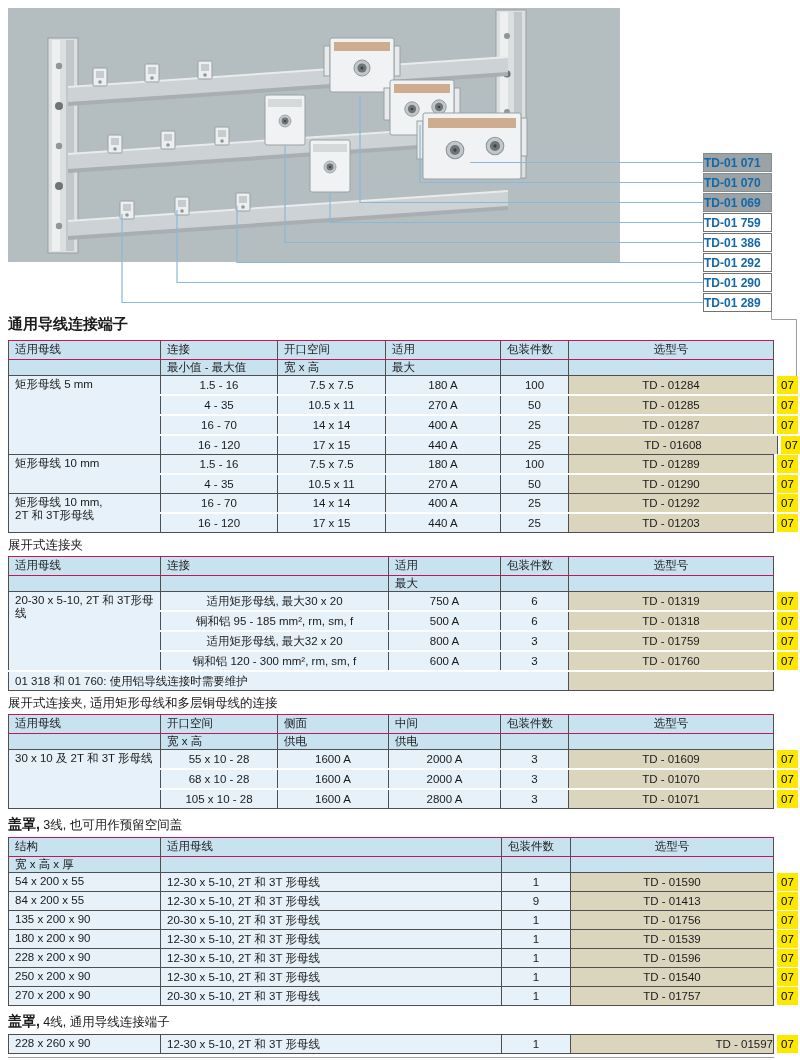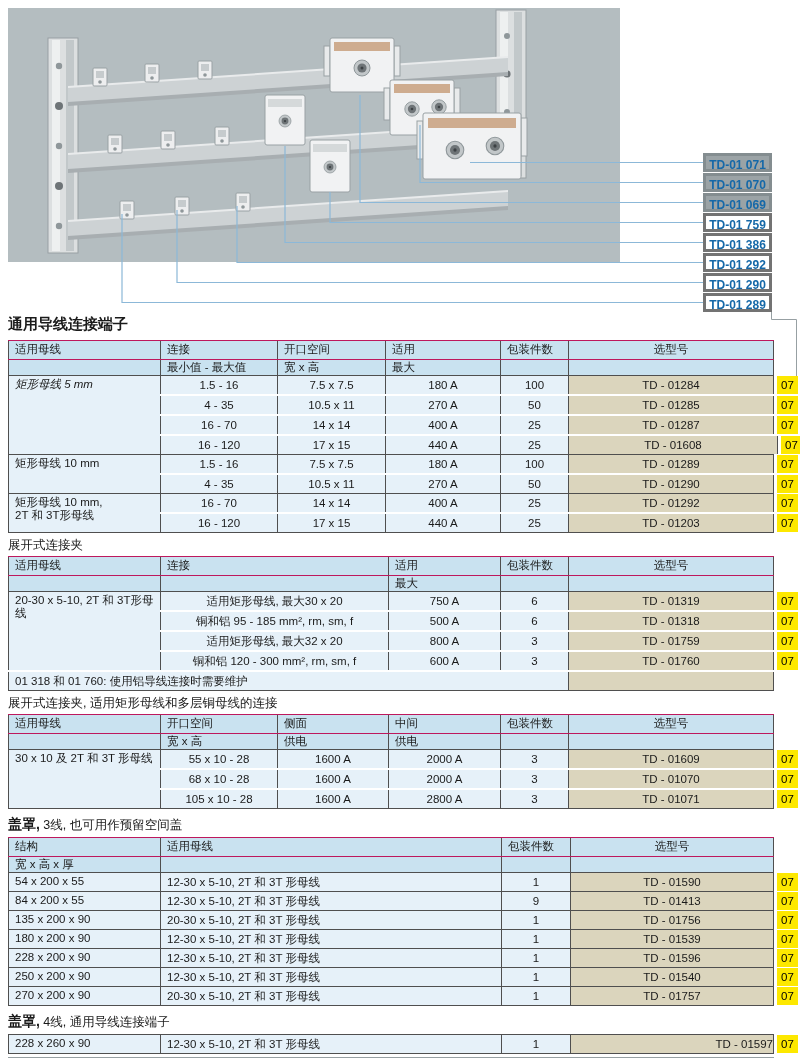--- a/index.html
+++ b/index.html
@@ -1,22 +1,22 @@
 <!DOCTYPE html>
 <html><head>
 <meta charset="utf-8">
 <style>
   html,body{margin:0;padding:0;background:#fff;}
   .page{position:relative;width:800px;height:1060px;background:#fff;overflow:hidden;
         font-family:"Liberation Sans","DejaVu Sans",sans-serif;color:#1a1a1a;}
   .top-svg{position:absolute;left:0;top:0;pointer-events:none;}
   
   .callouts{position:absolute;left:703px;top:153px;width:69px;}
-  .callout{height:19px;line-height:18px;margin-bottom:1px;text-align:center;font-weight:bold;
-           font-size:12px;color:#1568a8;background:#fff;border:3px solid #737373;box-sizing:border-box;
+  .callout{height:19px;line-height:18px;margin-bottom:1px;font-weight:bold;
+           font-size:12px;color:#1568a8;background:#fff;border:1px solid #737373;box-sizing:border-box;
            letter-spacing:0px;white-space:nowrap;}
   .callout.gray{background:#9ba3a6;border-color:#848d90;}
   
   .content{position:absolute;left:8px;top:312px;width:792px;}
   .title-lg{font-size:15px;font-weight:bold;line-height:20px;margin:2px 0 6px 0;}
   .title-sm{font-size:12.5px;line-height:15px;margin:5px 0 3px 0;}
   .title-md{font-size:12.5px;line-height:17px;margin:7px 0 3px 0;}
   .title-md .strong{font-size:14px;font-weight:bold;}
   .title-lg .strong{font-weight:bold;}
   
@@ -192,21 +192,21 @@
               <div class="hcell" style="width: 152px;"></div>
               <div class="hcell" style="width: 117px;">最小值 - 最大值</div>
               <div class="hcell" style="width: 108px;">宽 x 高</div>
               <div class="hcell" style="width: 115px;">最大</div>
               <div class="hcell" style="width: 68px;"></div>
               <div class="hcell last" style="width: 206px;"></div>
             </div>
           </div>
           <div class="tbody">
             <div class="group">
-              <div class="gcell" style="width: 152px; font-style: italic;">矩形母线 5 mm</div>
+              <div class="gcell" style="width: 152px;">矩形母线 5 mm</div>
               <div class="grows">
                 <div class="brow">
                   <div class="bcell center" style="width: 117px;">1.5 - 16</div>
                   <div class="bcell center" style="width: 108px;">7.5 x 7.5</div>
                   <div class="bcell center" style="width: 115px;">180 A</div>
                   <div class="bcell center" style="width: 68px;">100</div>
                   <div class="part" style="width: 206px;">TD - 01284</div>
                   <div class="tag">07</div>
                 </div>
                 <div class="brow">

